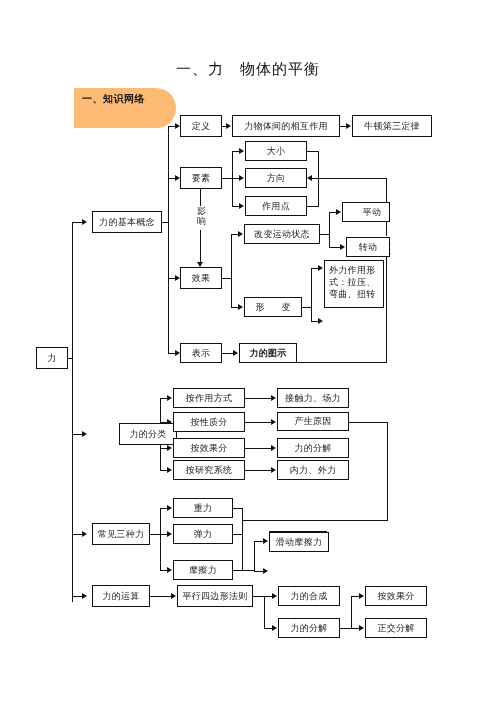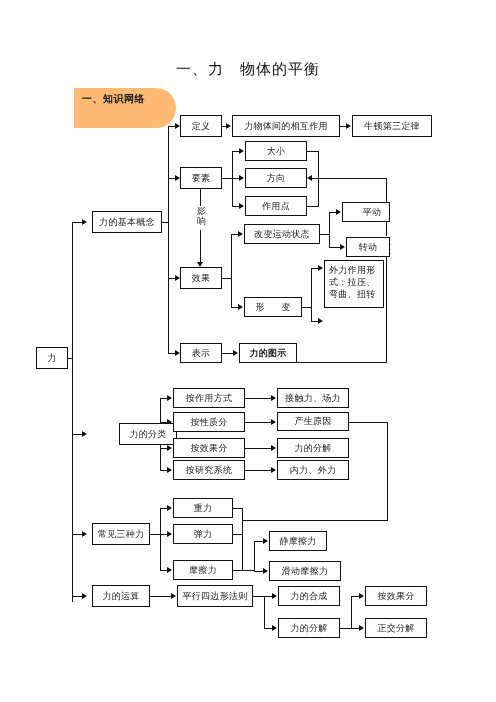--- a/index.html
+++ b/index.html
@@ -293,21 +293,21 @@
   <div class="ln v" style="left:242px; top:508px; height:62px;"></div>
   <div class="ln h" style="left:233px; top:534px; width:10px;"></div>
   <div class="ln h" style="left:233px; top:570px; width:22px;"></div>
 
   <div class="ln v" style="left:254px; top:541px; height:30px;"></div>
   <div class="ln h" style="left:254px; top:541px; width:10px;"></div>
   <div class="arw right" style="left:263px; top:538px;"></div>
   <div class="node" style="left:269px; top:531px; width:58px; height:20px;text-align:center;">静摩擦力</div>
   <div class="ln h" style="left:254px; top:571px; width:10px;"></div>
   <div class="arw right" style="left:263px; top:568px;"></div>
-  <div class="node" style="left:269px; top:561px; width:72px; height:20px;">滑动摩擦力</div>
+  <div class="node" style="left:269px; top:532px; width:60px; height:20px;">滑动摩擦力</div>
 
   <div class="node" style="left:92px; top:585px; width:58px; height:22px;">力的运算</div>
 
   <div class="ln h" style="left:150px; top:596px; width:22px;"></div>
   <div class="arw right" style="left:171px; top:593px;"></div>
   <div class="node" style="left:177px; top:585px; width:76px; height:22px;">平行四边形法则</div>
 
   <div class="ln h" style="left:253px; top:596px; width:12px;"></div>
   <div class="ln v" style="left:264px; top:596px; height:32px;"></div>
 

